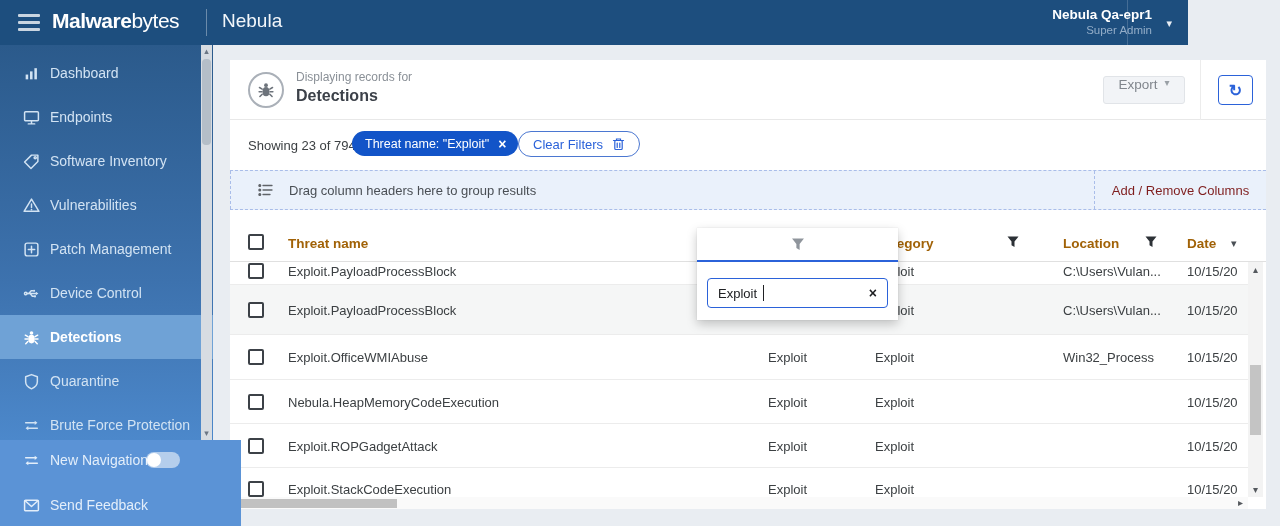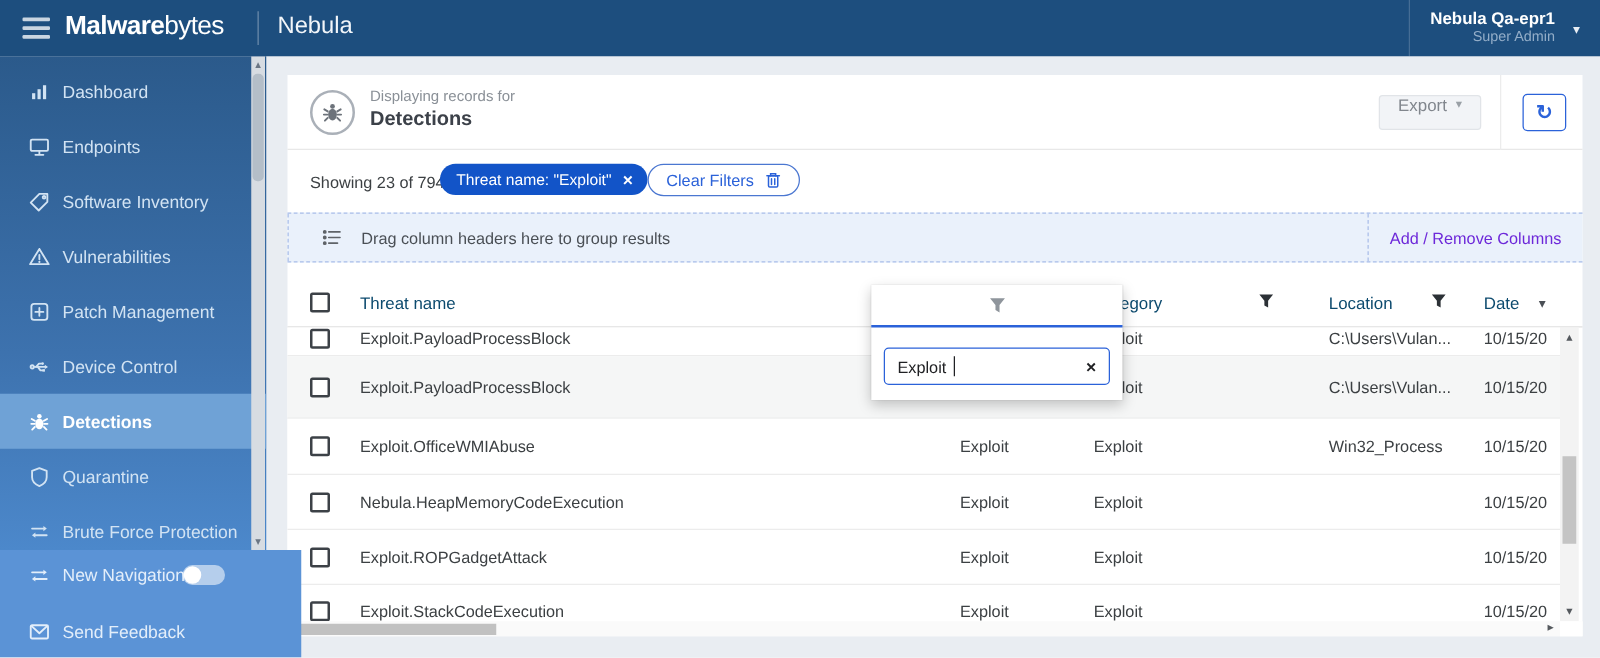--- a/index.html
+++ b/index.html
@@ -1,21 +1,21 @@
 <!DOCTYPE html>
 <html><head>
 <meta charset="utf-8">
 <style>
   * { margin:0; padding:0; box-sizing:border-box; }
   html,body { width:1280px; height:526px; overflow:hidden; background:#e9edf2;
               font-family:"Liberation Sans", sans-serif; }
   .app { position:relative; width:1280px; height:526px; }
 
   
-  .topbar { position:absolute; left:0; top:0; width:1280px; height:45px;
+  .topbar { position:absolute; left:0; top:0; width:1188px; height:45px;
             background:#1d4e7e; z-index:40; }
   .hamburger { position:absolute; left:18px; top:14px; width:22px; height:17px; cursor:pointer; }
   .hamburger i { display:block; height:3px; background:#c9d5e1; margin-bottom:4px; border-radius:1px; }
   .brand { position:absolute; left:52px; top:9px; color:#fff; font-size:21px; letter-spacing:-0.5px; }
   .brand b { font-weight:700; } .brand span.lt { font-weight:400; }
   .brand-divider { position:absolute; left:206px; top:9px; width:1px; height:27px; background:rgba(255,255,255,.35); }
   .product { position:absolute; left:222px; top:10px; color:#f2f6fa; font-size:19px; font-weight:400; }
   .user-divider { position:absolute; left:1127px; top:0; width:1px; height:45px; background:rgba(255,255,255,.18); }
   .userbox { position:absolute; right:36px; top:6px; text-align:right; cursor:pointer; }
   .user-name { color:#ffffff; font-size:13.5px; font-weight:700; line-height:17px; }
@@ -71,28 +71,28 @@
                border:1px solid #4b77d1; color:#2b62d9; font-size:13px; display:flex; align-items:center;
                padding:0 14px; gap:9px; cursor:pointer; }
 
   .group-bar { position:absolute; left:0; top:110px; width:1036px; height:40px; background:#eaf1fb;
                border-top:1px dashed #a9bde9; border-bottom:1px dashed #a9bde9; }
   .group-left { position:absolute; left:0; top:0; width:864px; height:38px; border-left:1px dashed #a9bde9; }
   .group-ic { position:absolute; left:27px; top:12px; color:#5f6368; }
   .group-text { position:absolute; left:58px; top:12px; font-size:13px; color:#4a4f55; }
   .group-right { position:absolute; left:864px; top:0; width:172px; height:38px; border-left:1px dashed #a9bde9;
                  display:flex; align-items:center; justify-content:center; }
-  .addcols { color:#6d28d9; font-size:13px; cursor:pointer; }
+  .addcols { color:#7f1d1d; font-size:13px; cursor:pointer; }
 
   
   .thead { position:absolute; left:0; top:165px; width:1036px; height:37px; border-bottom:1px solid #e0e0e0; }
   .cb { display:inline-block; width:16px; height:16px; border:2px solid #3c4147; border-radius:2px; background:#fff; cursor:pointer; }
   .thead .cb { position:absolute; left:18px; top:9px; }
-  .hcell { position:absolute; top:50%; transform:translateY(-50%); font-size:13.5px; font-weight:400;
-           color:#0c4a6e; white-space:nowrap; cursor:pointer; }
+  .hcell { position:absolute; top:50%; transform:translateY(-50%); font-size:13.5px; font-weight:700;
+           color:#a16207; white-space:nowrap; cursor:pointer; }
   .c-threat { left:58px; } .c-col2 { left:538px; } .c-cat { left:645px; }
   .c-loc { left:833px; } .c-date { left:957px; }
   .hfun { position:absolute; top:50%; transform:translateY(-50%); color:#2c3136; cursor:pointer; }
   .f1 { left:777px; } .f2 { left:915px; }
   .date-caret { position:absolute; left:1001px; top:50%; transform:translateY(-50%); color:#4a4f55; font-size:11px; }
 
   .tbody { position:absolute; left:0; top:202px; width:1018px; height:235px; }
   .trow { position:relative; overflow:hidden; border-bottom:1px solid #ececec; background:#fff; }
   .trow-inner { position:absolute; left:0; right:0; top:50%; height:44px; transform:translateY(-50%); }
   .trow .cell { position:absolute; top:50%; transform:translateY(-50%); font-size:13px; color:#3c4043; white-space:nowrap; }

